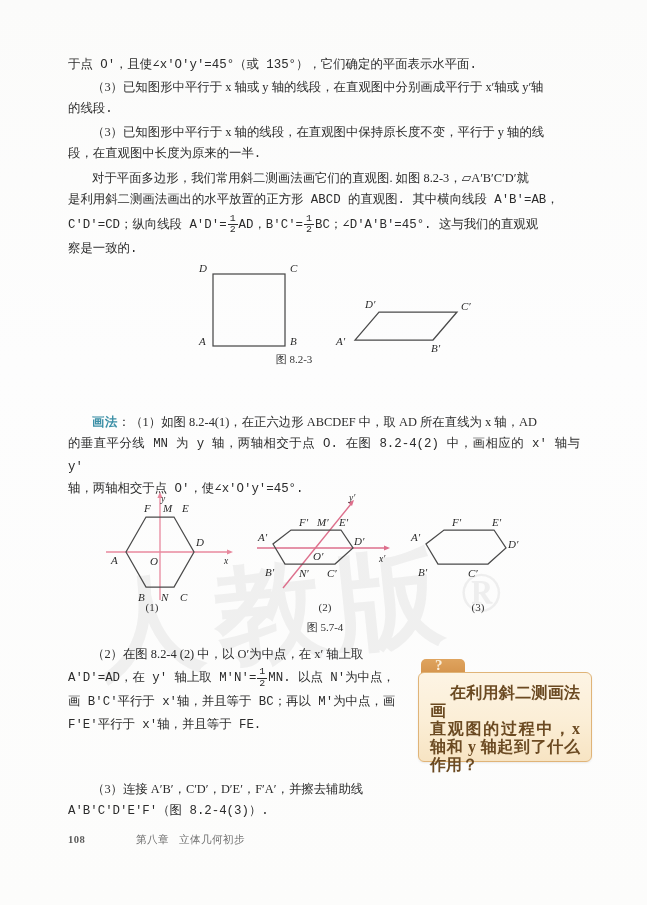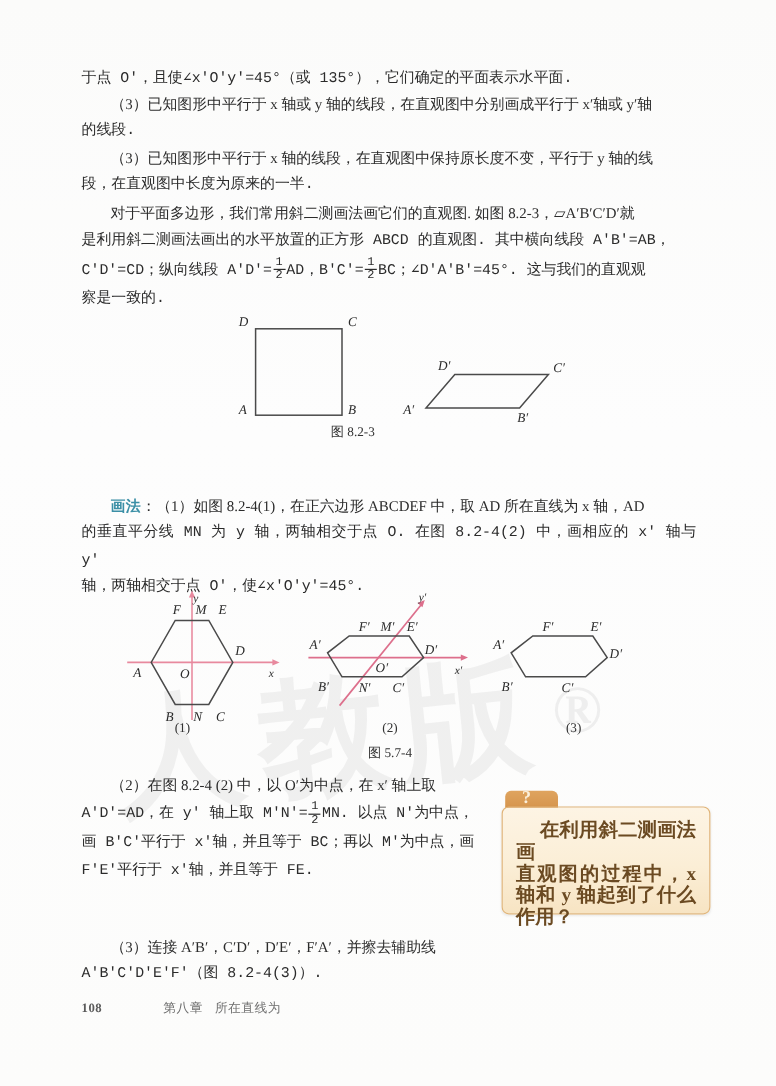--- a/index.html
+++ b/index.html
@@ -220,16 +220,16 @@
   <div id="qtab"></div>
   <div id="qmark">?</div>
   <div id="qbox"></div>
   <div id="qtext">
     <span class="first">在利用斜二测画法画</span>
     <span>直观图的过程中，x 轴和</span>
     <span>y 轴起到了什么作用？</span>
   </div>
 
   <div id="footer">
-    <span class="pg">108</span><span class="chp">第八章</span><span>所在直线为</span>
+    <span class="pg">108</span><span class="chp">第八章</span><span>立体几何初步</span>
   </div>
 
 </div>
 
 </body></html>

